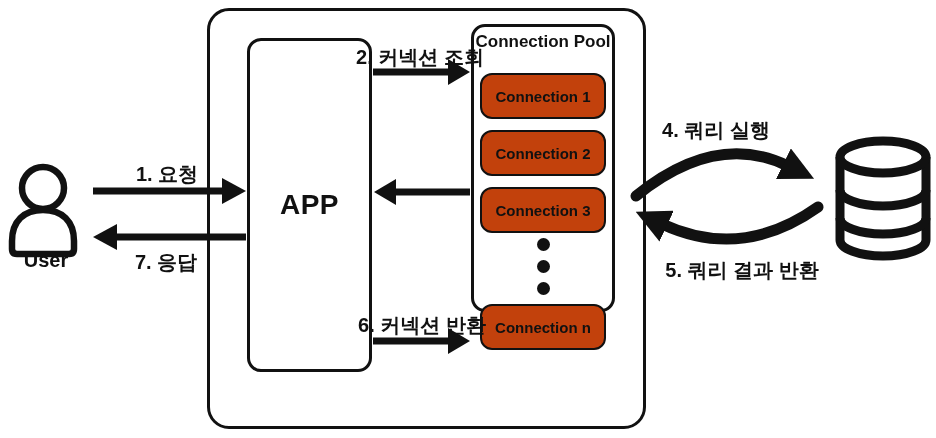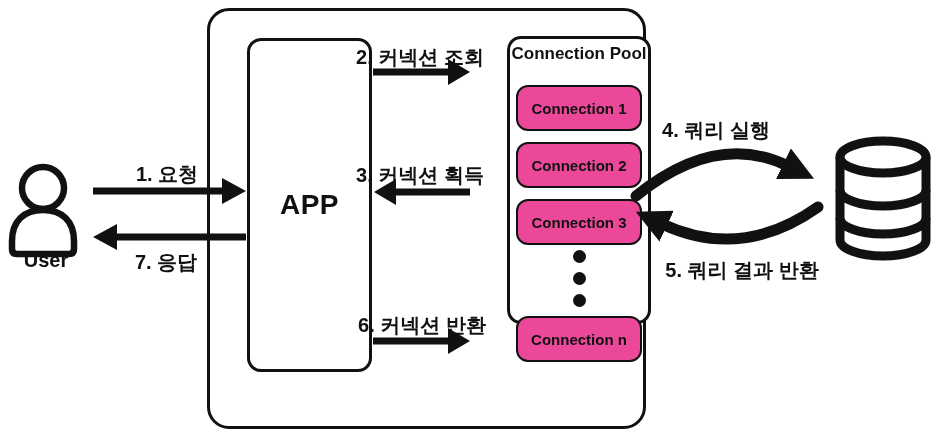--- a/index.html
+++ b/index.html
@@ -11,28 +11,28 @@
   .box{
     position:absolute;border:3px solid #111;border-radius:14px;
     background:#fff;box-sizing:border-box;
   }
   .outer-box{left:207px;top:8px;width:439px;height:421px;border-radius:22px;}
   .app-box{
     left:247px;top:38px;width:125px;height:334px;
     display:flex;align-items:center;justify-content:center;
   }
   .app-label{font-size:28px;font-weight:bold;letter-spacing:.5px;}
-  .pool-box{left:471px;top:36px;width:144px;height:288px;margin-left:36px;}
+  .pool-box{left:471px;top:24px;width:144px;height:288px;}
   .pool-title{
     text-align:center;margin-top:5px;font-size:17px;font-weight:bold;
     white-space:nowrap;
   }
   .conn{
     position:absolute;left:6px;width:126px;height:46px;
-    border:2.5px solid #111;border-radius:12px;background:#ec4899;
+    border:2.5px solid #111;border-radius:12px;background:#c2410c;
     box-sizing:border-box;display:flex;align-items:center;justify-content:center;
     font-size:15px;font-weight:bold;white-space:nowrap;
   }
   .conn1{top:46px;} .conn2{top:103px;} .conn3{top:160px;text-align:right;} .connN{top:277px;}
   .dot{
     position:absolute;left:63px;width:13px;height:13px;border-radius:50%;
     background:#111;
   }
   .dot1{top:211px;} .dot2{top:233px;} .dot3{top:255px;}
   .lbl{
@@ -59,21 +59,20 @@
     <div class="conn conn3">Connection 3</div>
     <div class="dot dot1"></div>
     <div class="dot dot2"></div>
     <div class="dot dot3"></div>
     <div class="conn connN">Connection n</div>
   </div>
 
   <div class="lbl" style="left:167px;top:161px;">1. 요청</div>
   <div class="lbl" style="left:166px;top:249px;">7. 응답</div>
   <div class="lbl" style="left:420px;top:44px;">2. 커넥션 조회</div>
-  <div class="lbl" style="left:420px;top:162px;">3. 커넥션 획득</div>
   <div class="lbl" style="left:422px;top:312px;text-align:right;">6. 커넥션 반환</div>
   <div class="lbl" style="left:716px;top:117px;">4. 쿼리 실행</div>
   <div class="lbl" style="left:742px;top:257px;">5. 쿼리 결과 반환</div>
   <div class="lbl" style="left:46px;top:249px;">User</div>
 
   <svg class="abs overlay" width="936" height="438" viewBox="0 0 936 438">
     <defs>
       <marker id="swoosh-head" viewBox="0 0 10 10" refX="1.5" refY="5" markerWidth="3.1" markerHeight="3.1" orient="auto">
         <path d="M0,0 L10,5 L0,10 Z" fill="#111"></path>
       </marker>

